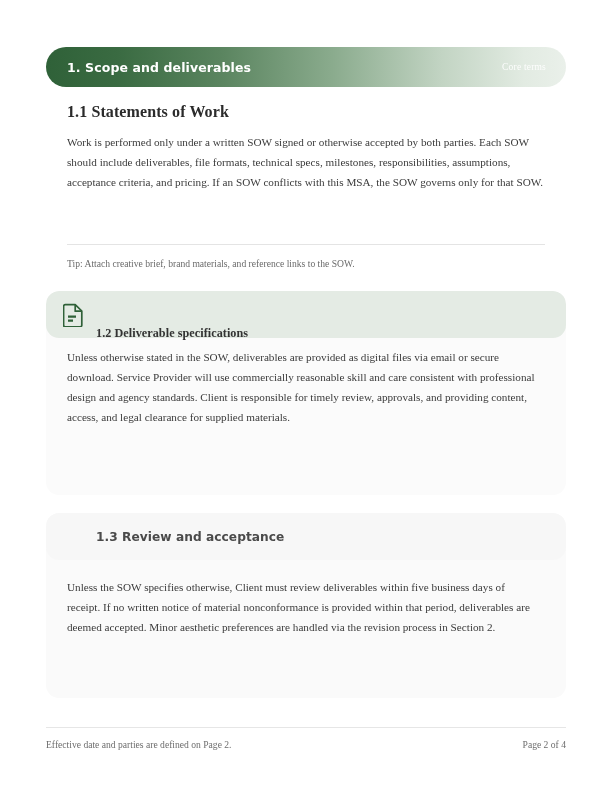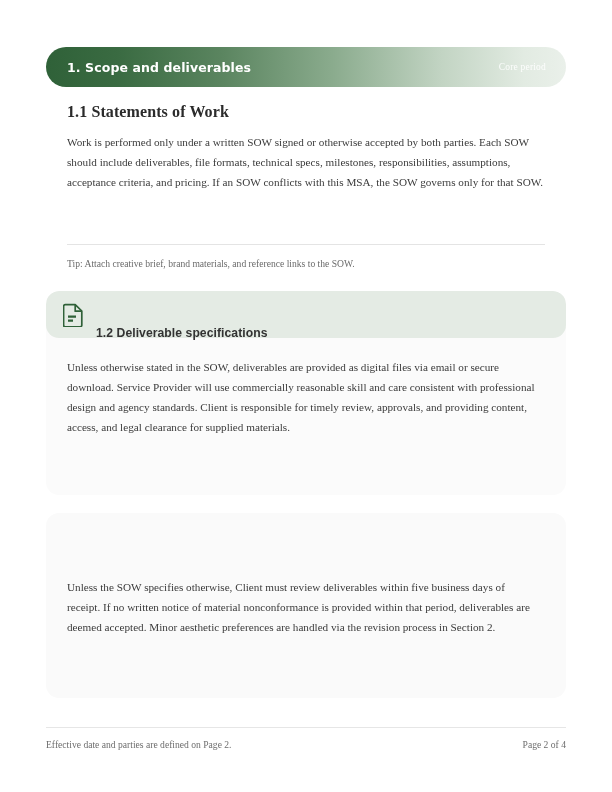--- a/index.html
+++ b/index.html
@@ -131,31 +131,31 @@
     box-sizing: border-box;
   }
   .doc-icon {
     width: 21px;
     height: 24px;
     flex: none;
     margin-right: 12px;
     display: block;
   }
   .card-12-title {
-    font-family: Liberation Sans, sans-serif;
+    font-family: Liberation Serif, serif;
     font-size: 12.2px;
     font-weight: bold;
     color: #333333;
     letter-spacing: 0.05px;
     margin-top: 37px;
   }
   .card-12-body {
     position: absolute;
     left: 21px;
-    top: 66px;
+    top: 56px;
     width: 478px;
   }
 
   
   .card-13 {
     position: absolute;
     left: 46px;
     top: 513px;
     width: 520px;
     height: 185px;
@@ -214,21 +214,21 @@
   .footer-left { white-space: nowrap; }
   .footer-right { white-space: nowrap; }
 </style>
 </head>
 <body>
 
 <div class="page">
 
   <div class="section-banner">
     <div class="section-banner-title">1. Scope and deliverables</div>
-    <div class="section-banner-badge">Core period</div>
+    <div class="section-banner-badge">Core terms</div>
   </div>
 
   <div class="block-11">
     <div class="heading-serif">1.1 Statements of Work</div>
     <div class="para">Work is performed only under a written SOW signed or otherwise accepted by both parties. Each SOW should include deliverables, file formats, technical specs, milestones, responsibilities, assumptions, acceptance criteria, and pricing. If an SOW conflicts with this MSA, the SOW governs only for that SOW.</div>
   </div>
 
   <div class="rule"></div>
   <div class="tip">Tip: Attach creative brief, brand materials, and reference links to the SOW.</div>
 
@@ -241,20 +241,23 @@
         <path d="M5.0 17.6 h5.0" fill="none" stroke="#2f6138" stroke-width="2.2" stroke-linecap="butt"></path>
       </svg>
       <div class="card-12-title">1.2 Deliverable specifications</div>
     </div>
     <div class="card-12-body">
       <div class="para" style="margin-left:0;margin-right:0;">Unless otherwise stated in the SOW, deliverables are provided as digital files via email or secure download. Service Provider will use commercially reasonable skill and care consistent with professional design and agency standards. Client is responsible for timely review, approvals, and providing content, access, and legal clearance for supplied materials.</div>
     </div>
   </div>
 
   <div class="card-13">
+    <div class="card-13-head">
+      <div class="card-13-title">1.3 Review and acceptance</div>
+    </div>
     <div class="card-13-body">
       <div class="para" style="margin-left:0;margin-right:8px;">Unless the SOW specifies otherwise, Client must review deliverables within five business days of receipt. If no written notice of material nonconformance is provided within that period, deliverables are deemed accepted. Minor aesthetic preferences are handled via the revision process in Section 2.</div>
     </div>
   </div>
 
   <div class="footer-rule"></div>
   <div class="footer">
     <div class="footer-left">Effective date and parties are defined on Page 2.</div>
     <div class="footer-right">Page 2 of 4</div>
   </div>

